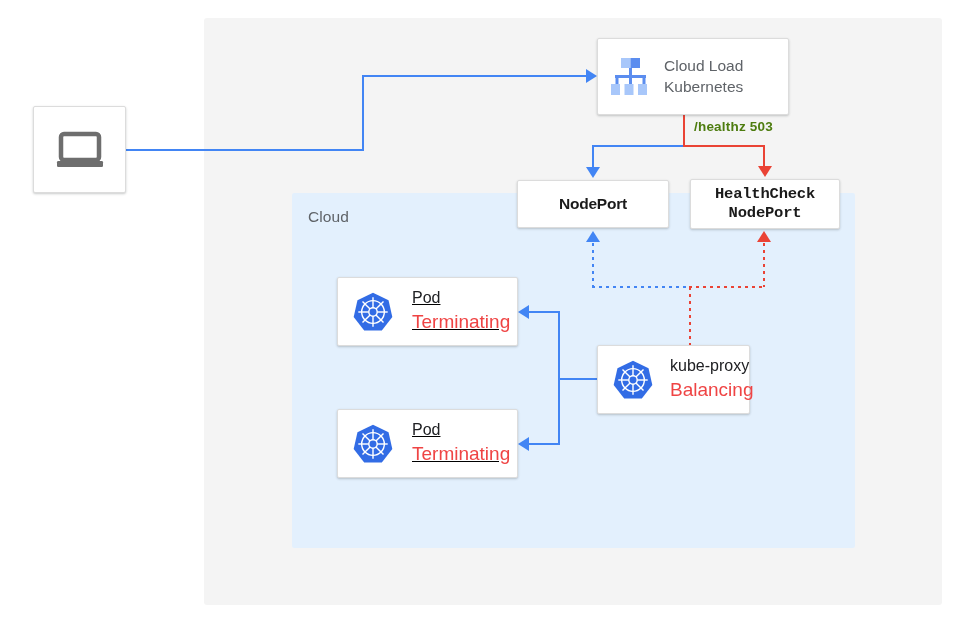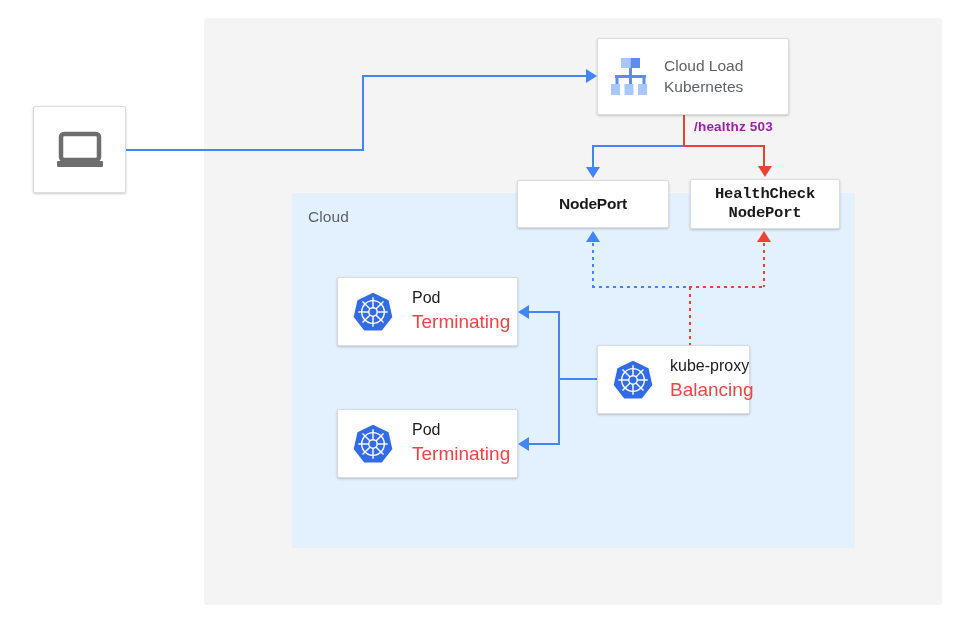--- a/index.html
+++ b/index.html
@@ -57,32 +57,32 @@
   }
   .clb-text { font-size: 15.5px; color: #5f6368; line-height: 1.35; }
 
   .nodeport-card { left: 517px; top: 180px; width: 152px; height: 48px; }
   .hcnodeport-card { left: 690px; top: 179px; width: 150px; height: 50px; font-family: Liberation Mono, monospace; }
   .port-label {
     font-size: 15.5px; font-weight: bold; color: #1a1a1a;
     line-height: 1.22; letter-spacing: -.2px;
   }
 
-  .pod-card { left: 337px; width: 181px; height: 69px; padding-left: 14px; gap: 18px; }
+  .pod-card { left: 337px; width: 181px; height: 69px; padding-left: 14px; gap: 18px; text-decoration: underline; }
   .pod-card.pod-1 { top: 277px; }
   .pod-card.pod-2 { top: 409px; }
 
   .kp-card { left: 597px; top: 345px; width: 153px; height: 69px; padding-left: 14px; gap: 16px; }
 
   .txt-title { font-size: 16px; color: #202124; line-height: 1.3; }
   .txt-sub   { font-size: 19px; color: #ef4444; line-height: 1.35; }
 
   .healthz-label {
     left: 694px; top: 119px;
-    font-size: 13.5px; font-weight: bold; color: #a21caf;
+    font-size: 13.5px; font-weight: bold; color: #4d7c0f;
     letter-spacing: .2px;
   }
 
   
   .ln { background: #4285f4; }
   .ln-red { background: #ea4335; }
   .ln-h { height: 2px; }
   .ln-v { width: 2px; }
 
   .dot-v {

